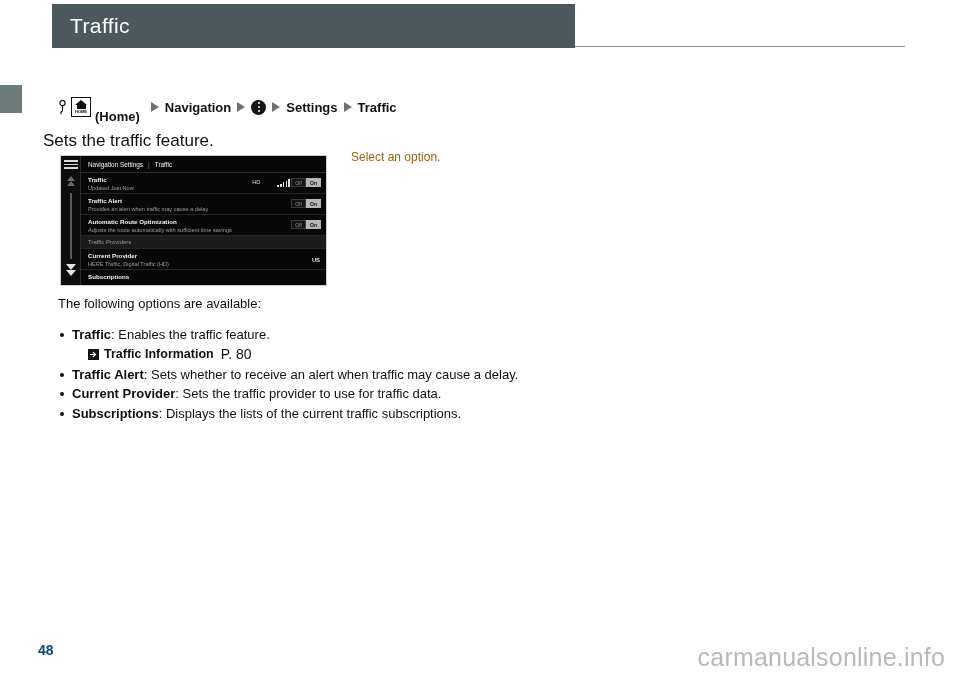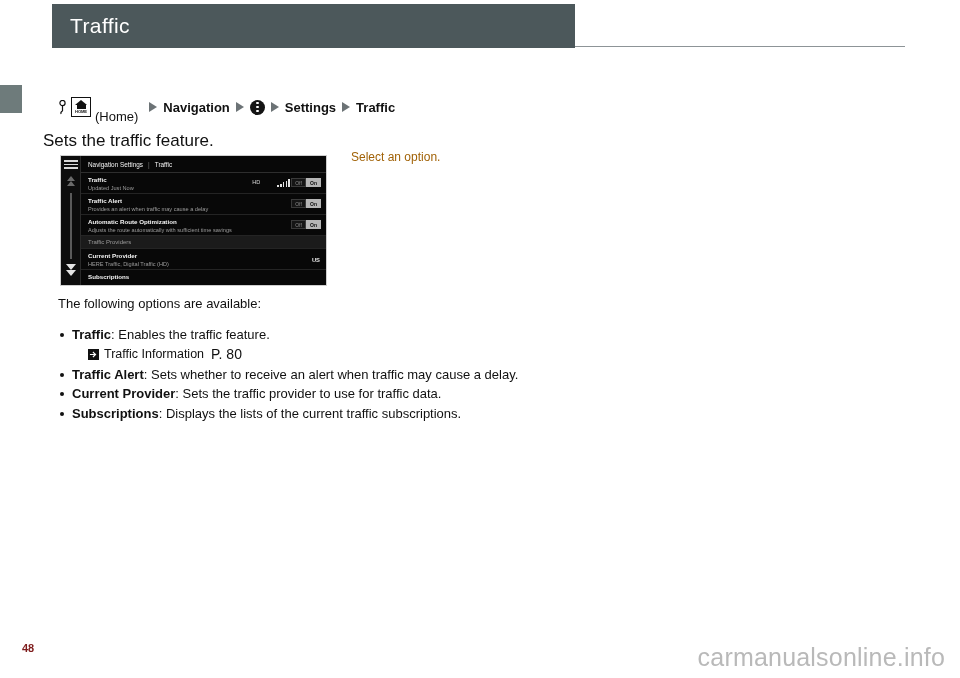--- a/index.html
+++ b/index.html
@@ -75,21 +75,21 @@
     border-bottom: 5px solid #111;
     margin-bottom: -0.5px;
   }
   .bc-home .hm-body {
     width: 9px; height: 4px; background: #111;
   }
   .bc-home .hm-text {
     font-size: 4.2px; line-height: 5px; font-weight: 700;
     letter-spacing: -0.2px; color: #111; margin-top: 0.5px;
   }
-  .bc-plain { font-weight: 400; margin-right: 5px; margin-top: 19px; }
+  .bc-plain { font-weight: 700; margin-right: 5px; margin-top: 19px; }
   .bc-bold { font-weight: 700; }
   .bc-arrow {
     display: inline-block;
     width: 0; height: 0;
     border-top: 5px solid transparent;
     border-bottom: 5px solid transparent;
     border-left: 8px solid #6c7376;
     margin: 0 6px;
   }
   .bc-dots {
@@ -257,28 +257,28 @@
   }
   .ref-icon {
     display: inline-flex;
     align-items: center; justify-content: center;
     width: 11px; height: 11px;
     background: #111;
     margin-right: 5px;
     flex: 0 0 auto;
   }
   .ref-icon svg { display: block; }
-  .ref-title { font-weight: 400; font-size: 12.5px; }
+  .ref-title { font-weight: 700; font-size: 12.5px; }
   .ref-page { font-size: 14px; margin-left: 7px; }
 
   
   .page-num {
     position: absolute;
-    left: 22px; top: 642px;
-    font-size: 11px; font-weight: 700; color: #7f1d1d;
+    left: 38px; top: 642px;
+    font-size: 14px; font-weight: 700; color: #0c4a6e;
   }
   .watermark {
     position: absolute;
     left: 0; top: 643px;
     width: 945px;
     text-align: right;
     font-size: 25px;
     color: #b9b9b9;
     letter-spacing: 0.2px;
   }

